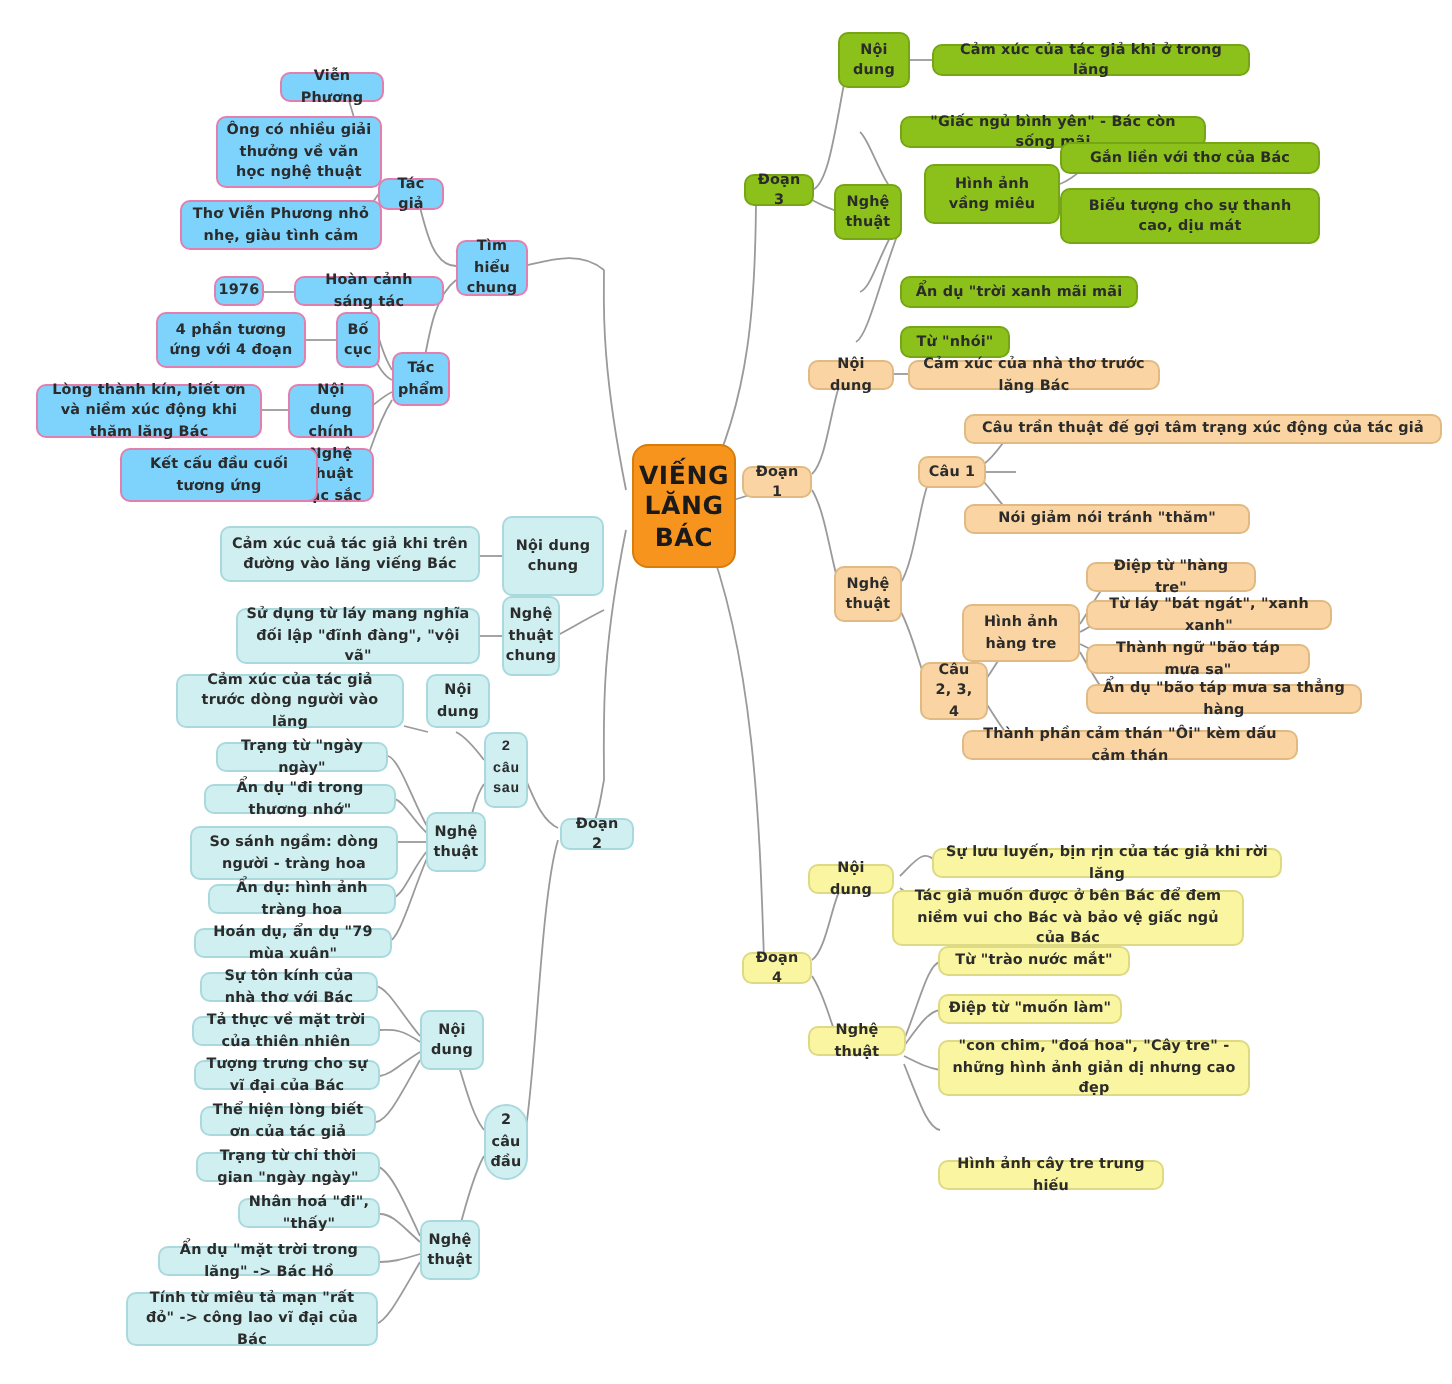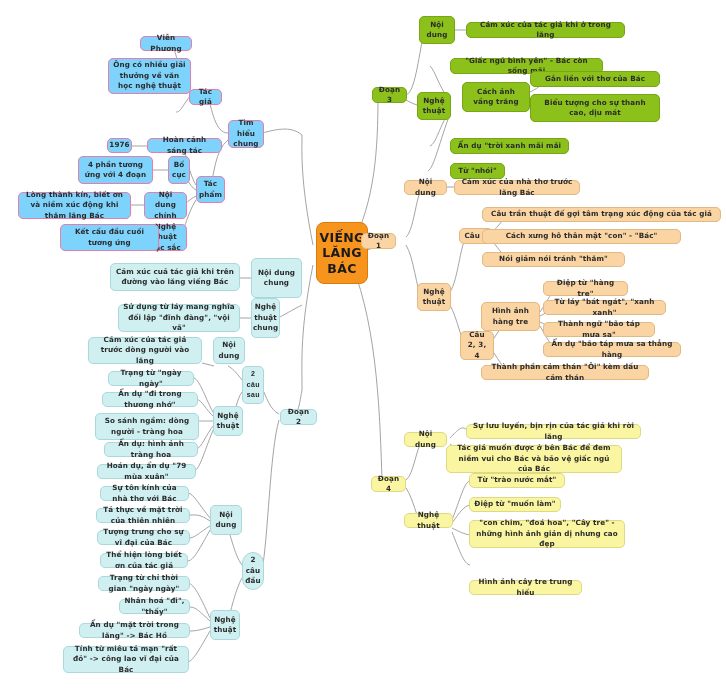--- a/index.html
+++ b/index.html
@@ -176,20 +176,23 @@
   </div>
 
   <div class="node c-pink" style="left:140px;top:36px;width:52px;height:15px;">
     <span>Viễn Phương</span>
   </div>
 
   <div class="node c-pink" style="left:108px;top:58px;width:83px;height:36px;">
     <span>Ông có nhiều giải thưởng về văn học nghệ thuật</span>
   </div>
 
+  <div class="node c-pink" style="left:90px;top:100px;width:101px;height:25px;">
+    <span>Thơ Viễn Phương nhỏ nhẹ, giàu tình cảm</span>
+  </div>
 
   <div class="node c-pink" style="left:196px;top:176px;width:29px;height:27px;">
     <span>Tác phẩm</span>
   </div>
 
   <div class="node c-pink" style="left:147px;top:138px;width:75px;height:15px;">
     <span>Hoàn cảnh sáng tác</span>
   </div>
 
   <div class="node c-pink" style="left:107px;top:138px;width:25px;height:15px;">
@@ -334,40 +337,40 @@
 
   <div class="node c-green" style="left:417px;top:92px;width:34px;height:28px;">
     <span>Nghệ thuật</span>
   </div>
 
   <div class="node c-green" style="left:450px;top:58px;width:153px;height:16px;">
     <span>"Giấc ngủ bình yên" - Bác còn sống mãi</span>
   </div>
 
   <div class="node c-green" style="left:462px;top:82px;width:68px;height:30px;">
-    <span>Cách ảnh vầng trăng</span>
+    <span>Hình ảnh vầng miêu</span>
   </div>
 
   <div class="node c-green" style="left:530px;top:71px;width:130px;height:16px;">
     <span>Gắn liền với thơ của Bác</span>
   </div>
 
   <div class="node c-green" style="left:530px;top:94px;width:130px;height:28px;">
     <span>Biểu tượng cho sự thanh cao, dịu mát</span>
   </div>
 
   <div class="node c-green" style="left:450px;top:138px;width:119px;height:16px;">
     <span>Ẩn dụ "trời xanh mãi mãi</span>
   </div>
 
   <div class="node c-green" style="left:450px;top:163px;width:55px;height:16px;">
     <span>Từ "nhói"</span>
   </div>
 
-  <div class="node c-peach" style="left:361px;top:233px;width:35px;height:16px;justify-content:center;">
+  <div class="node c-peach" style="left:371px;top:233px;width:35px;height:16px;justify-content:center;">
     <span>Đoạn 1</span>
   </div>
 
   <div class="node c-peach" style="left:404px;top:180px;width:43px;height:15px;">
     <span>Nội dung</span>
   </div>
 
   <div class="node c-peach" style="left:454px;top:180px;width:126px;height:15px;">
     <span>Cảm xúc của nhà thơ trước lăng Bác</span>
   </div>
@@ -377,23 +380,20 @@
   </div>
 
   <div class="node c-peach" style="left:459px;top:228px;width:34px;height:16px;">
     <span>Câu 1</span>
   </div>
 
   <div class="node c-peach" style="left:482px;top:207px;width:239px;height:15px;">
     <span>Câu trần thuật đế gợi tâm trạng xúc động của tác giả</span>
   </div>
 
-  <div class="node c-peach" style="left:482px;top:229px;width:199px;height:15px;">
-    <span>Cách xưng hô thân mật "con" - "Bác"</span>
-  </div>
 
   <div class="node c-peach" style="left:482px;top:252px;width:143px;height:15px;">
     <span>Nói giảm nói tránh "thăm"</span>
   </div>
 
   <div class="node c-peach" style="left:460px;top:331px;width:34px;height:29px;">
     <span>Câu 2, 3, 4</span>
   </div>
 
   <div class="node c-peach" style="left:481px;top:302px;width:59px;height:29px;">

